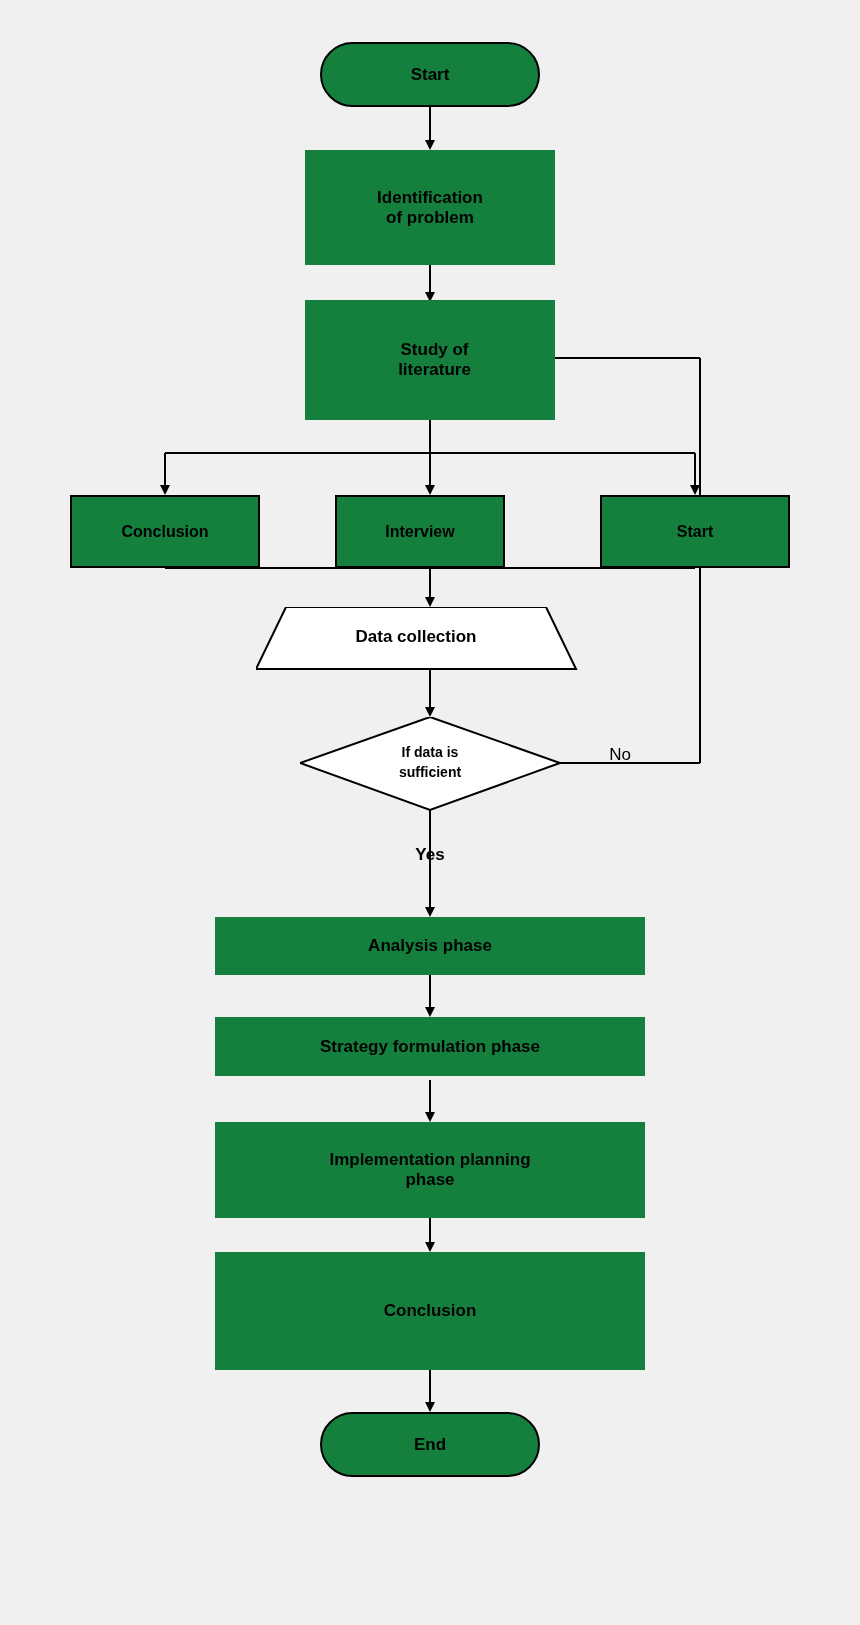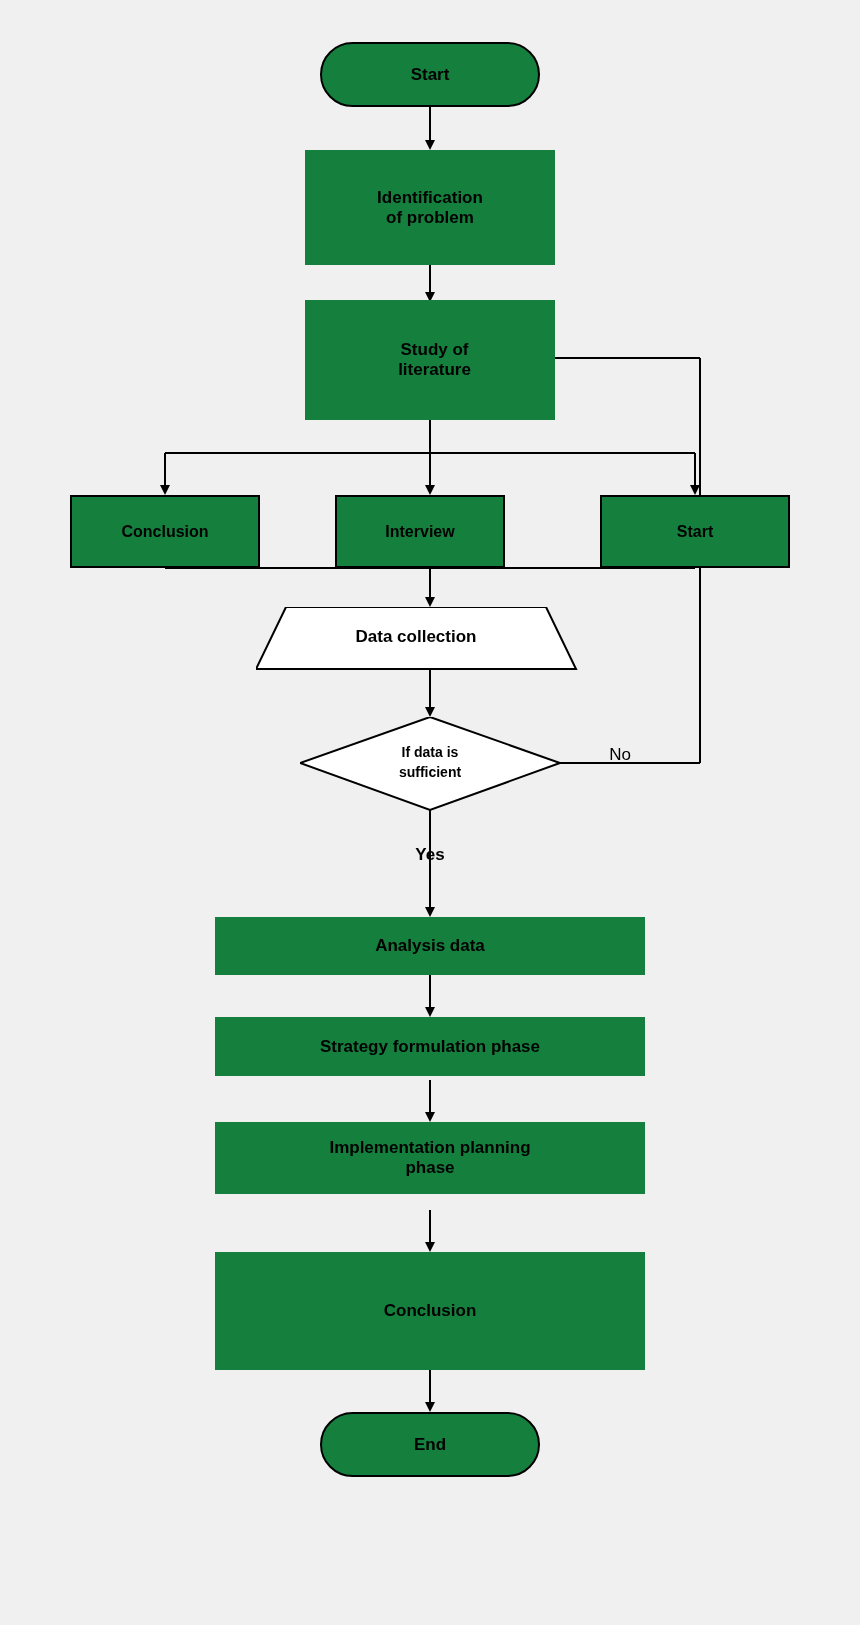--- a/index.html
+++ b/index.html
@@ -148,28 +148,28 @@
 
   <div class="node" style="left:590px; top:740px; width:60px; height:30px; background:transparent; font-size:17px; font-weight:normal;">
     <span>No</span>
   </div>
 
   <div class="node" style="left:390px; top:840px; width:80px; height:30px; background:transparent; font-size:17px; font-weight:bold;">
     <span>Yes</span>
   </div>
 
   <div class="node rect" style="left:215px; top:917px; width:430px; height:58px;">
-    <span>Analysis data</span>
+    <span>Analysis phase</span>
   </div>
 
   <div class="node rect" style="left:215px; top:1017px; width:430px; height:59px;">
     <span>Strategy formulation phase</span>
   </div>
 
-  <div class="node rect" style="left:215px; top:1122px; width:430px; height:72px;">
+  <div class="node rect" style="left:215px; top:1122px; width:430px; height:96px;">
     <span>Implementation planning<br>phase</span>
   </div>
 
   <div class="node rect" style="left:215px; top:1252px; width:430px; height:118px;">
     <span>Conclusion</span>
   </div>
 
   <div class="node rounded" style="left:320px; top:1412px; width:220px; height:65px;">
     <span>End</span>
   </div>

